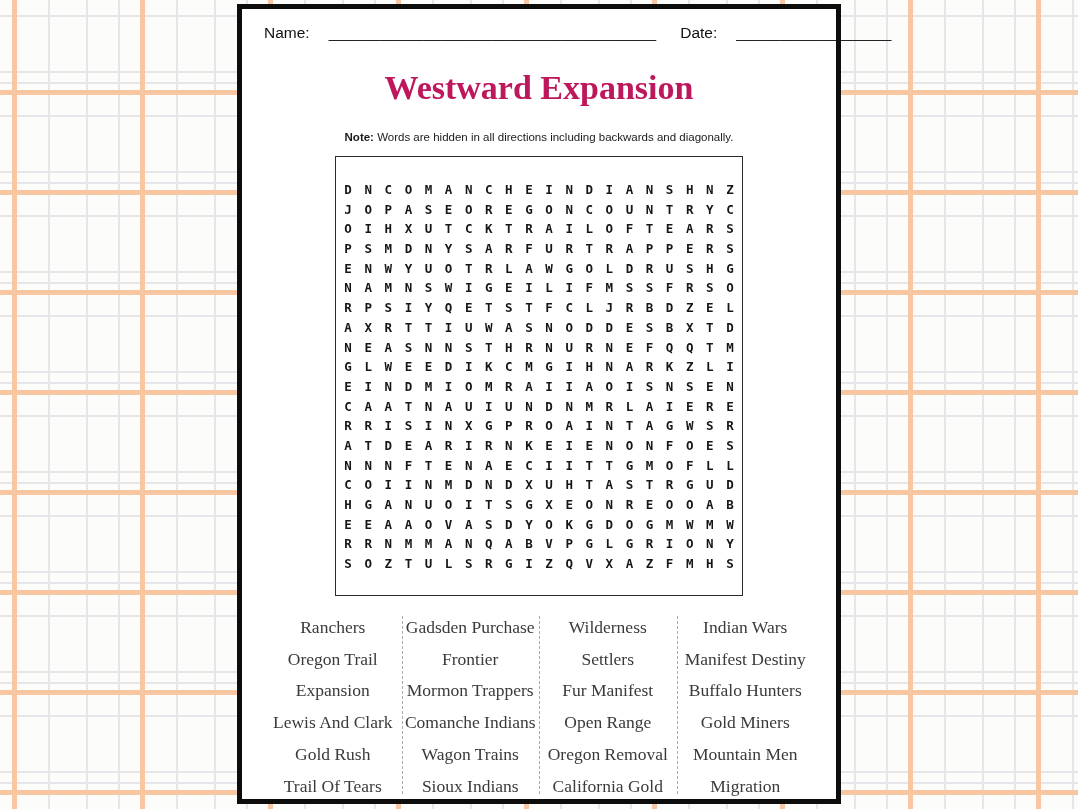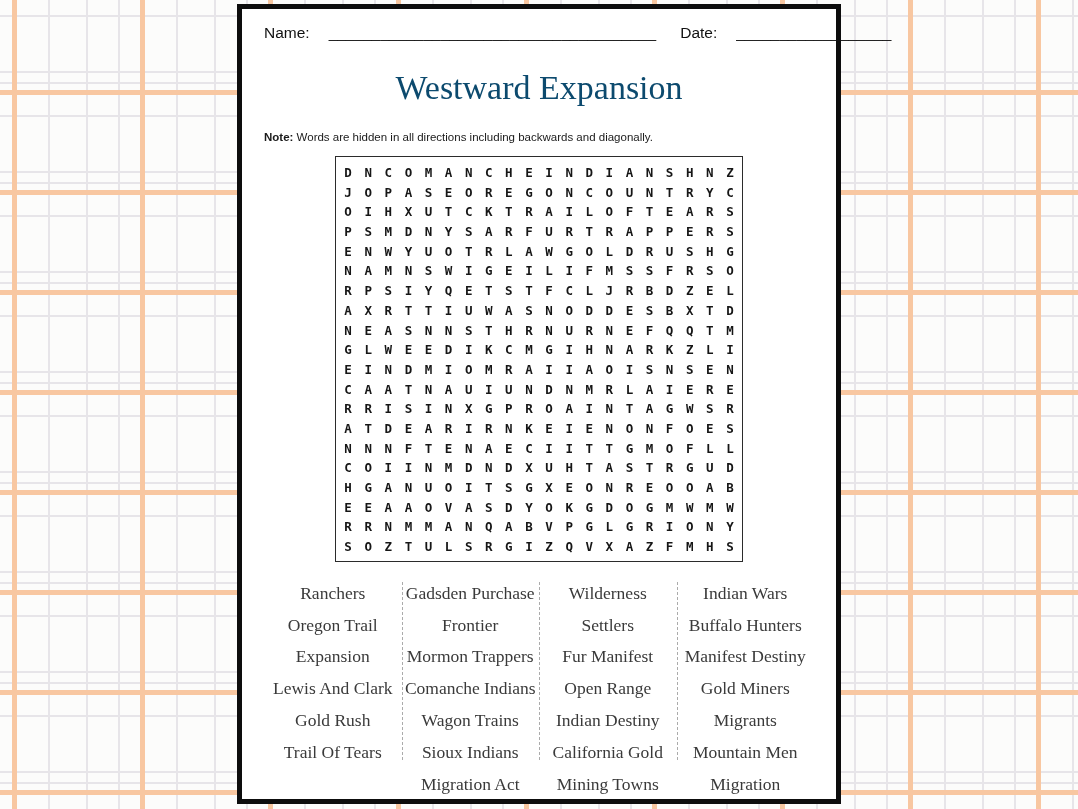--- a/index.html
+++ b/index.html
@@ -72,37 +72,38 @@
     letter-spacing: 0;
     color: #111;
     font-size: 15.5px;
     margin-left: 19px;
   }
   .date-label { margin-left: 24px; }
   .title {
     margin-top: 25px;
     text-align: center;
     font-family: "Liberation Serif", serif;
-    font-weight: 400;
+    font-weight: 700;
     font-size: 34px;
     line-height: 40px;
-    color: #0c4a6e;
+    color: #be185d;
   }
   .note {
     margin-top: 22px;
+    text-align: center;
     font-size: 11.5px;
     color: #1a1a1a;
     line-height: 14px;
   }
   .grid-box {
     margin: 12px auto 0;
     width: 408px;
     border: 1px solid var(--c-grid-border, #2b2b2b);
     border-color: var(--c-grid_border);
-    padding: 5px 2px;
+    padding: 22px 2px;
     background: var(--c-page_background);
   }
   .grid-row {
     white-space: nowrap;
     height: 19.7px;
     line-height: 19.7px;
     text-align: center;
   }
   .grid-cell {
     display: inline-block;
@@ -195,28 +196,27 @@
         <div class="word-item">Comanche Indians</div>
         <div class="word-item">Wagon Trains</div>
         <div class="word-item">Sioux Indians</div>
         <div class="word-item">Migration Act</div>
       </div>
       <div class="word-col">
         <div class="word-item">Wilderness</div>
         <div class="word-item">Settlers</div>
         <div class="word-item">Fur Manifest</div>
         <div class="word-item">Open Range</div>
-        <div class="word-item">Indian Destiny</div>
+        <div class="word-item">Oregon Removal</div>
         <div class="word-item">California Gold</div>
         <div class="word-item">Mining Towns</div>
       </div>
       <div class="word-col">
         <div class="word-item">Indian Wars</div>
+        <div class="word-item">Manifest Destiny</div>
         <div class="word-item">Buffalo Hunters</div>
-        <div class="word-item">Manifest Destiny</div>
         <div class="word-item">Gold Miners</div>
-        <div class="word-item">Migrants</div>
         <div class="word-item">Mountain Men</div>
         <div class="word-item">Migration</div>
       </div>
     </div>
 
 </div>
 
 </body></html>

